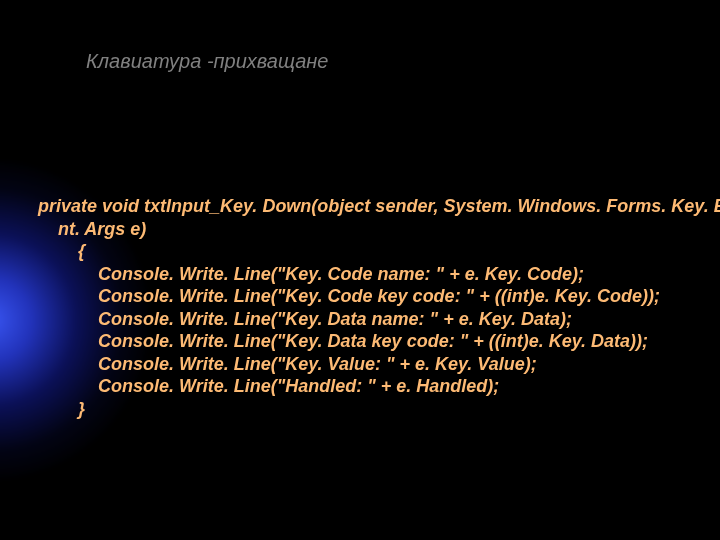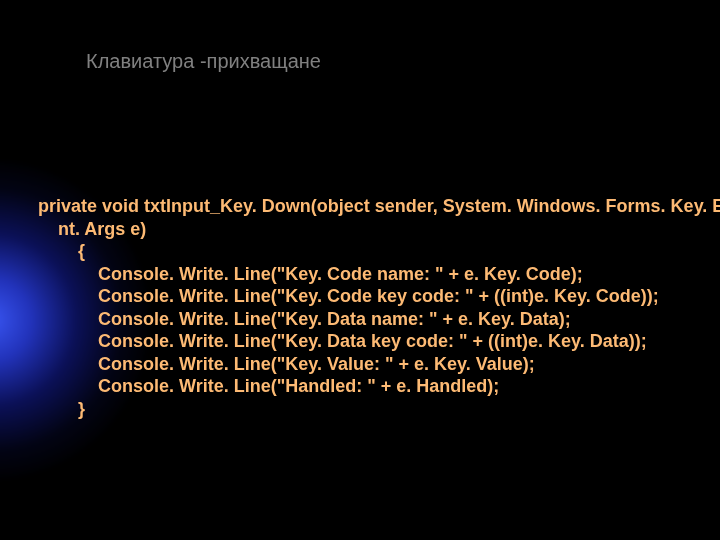--- a/index.html
+++ b/index.html
@@ -9,20 +9,21 @@
     height: 540px;
     background: #000;
     overflow: hidden;
     font-family: Arial, Helvetica, sans-serif;
   }
   .slide {
     position: relative;
     width: 720px;
     height: 540px;
     background: #000;
+    font-style: italic;
   }
   .glow {
     position: absolute;
     left: -170px;
     top: 160px;
     width: 320px;
     height: 320px;
     background: radial-gradient(circle at center,
       rgba(60,90,255,0.95) 0%,
       rgba(40,60,220,0.85) 18%,

